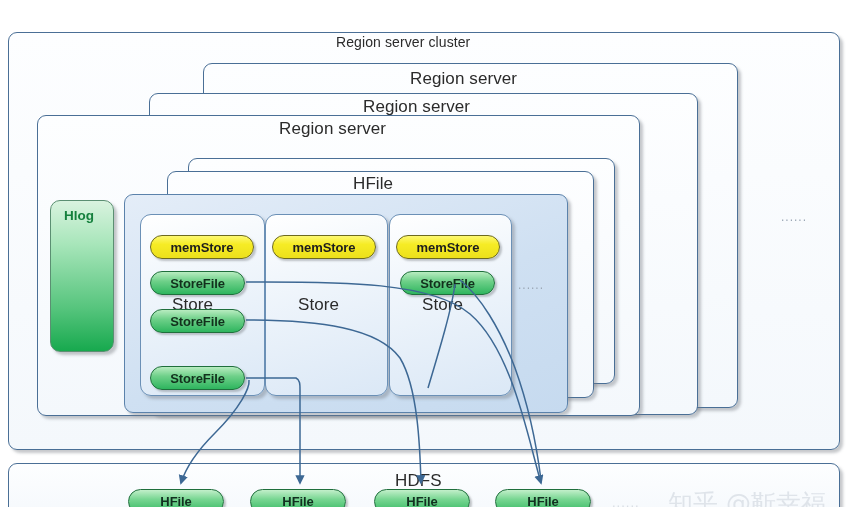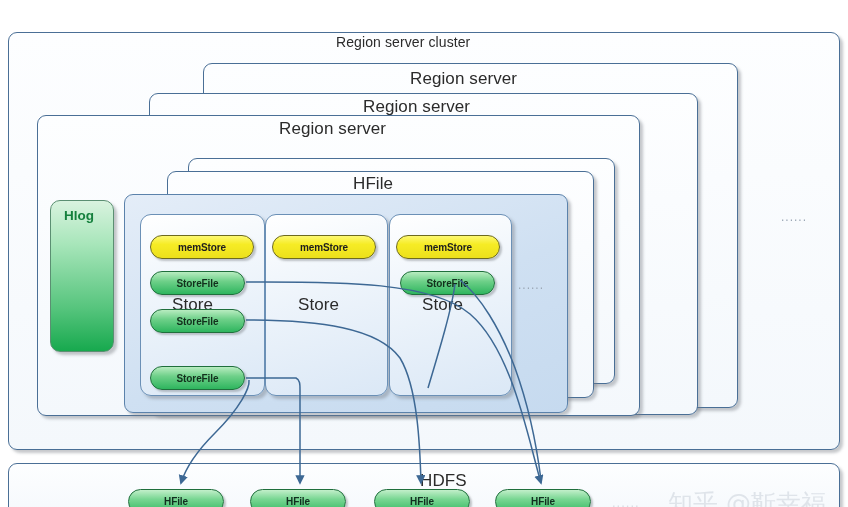--- a/index.html
+++ b/index.html
@@ -44,21 +44,21 @@
     white-space:nowrap;
     letter-spacing:.1px;
   }
   .boxlabel.big{font-size:14px;}
 
   
   .pill{
     position:absolute;
     border-radius:999px;
     display:flex;align-items:center;justify-content:center;
-    font-size:10px;
+    font-size:13px;
     font-weight:bold;
     color:#1d1d1d;
     box-sizing:border-box;
     box-shadow:2px 2px 2px rgba(110,115,120,.40);
     letter-spacing:-.1px;
   }
   .pill.yellow{
     background:linear-gradient(180deg,#fdf871 0%,#f6ec25 38%,#ece01b 100%);
     border:1.4px solid #6d6a20;
   }
@@ -148,21 +148,21 @@
   <div class="pill yellow" style="left:272px;top:207px;width:104px;height:24px;">memStore</div>
 
   <div class="panel storecard" style="left:389px;top:186px;width:123px;height:182px;"></div>
   <div class="boxlabel" style="left:422px;top:267px;">Store</div>
   <div class="pill yellow" style="left:396px;top:207px;width:104px;height:24px;">memStore</div>
   <div class="pill green" style="left:400px;top:243px;width:95px;height:24px;">StoreFile</div>
 
   <div class="dots" style="left:518px;top:250px;">......</div>
 
   <div class="panel pale" style="left:8px;top:435px;width:832px;height:62px;"></div>
-  <div class="boxlabel" style="left:420px;top:443px;">HDFS</div>
+  <div class="boxlabel" style="left:395px;top:443px;">HDFS</div>
 
   <div class="pill hfile" style="left:128px;top:461px;width:96px;height:25px;">HFile</div>
   <div class="pill hfile" style="left:250px;top:461px;width:96px;height:25px;">HFile</div>
   <div class="pill hfile" style="left:374px;top:461px;width:96px;height:25px;">HFile</div>
   <div class="pill hfile" style="left:495px;top:461px;width:96px;height:25px;">HFile</div>
 
   <div class="wm-dots" style="left:612px;top:467px;">......</div>
   <div class="watermark" style="left:668px;top:459px;">知乎 @靳幸福</div>
 
   <svg class="arrows" viewBox="0 0 848 507">

